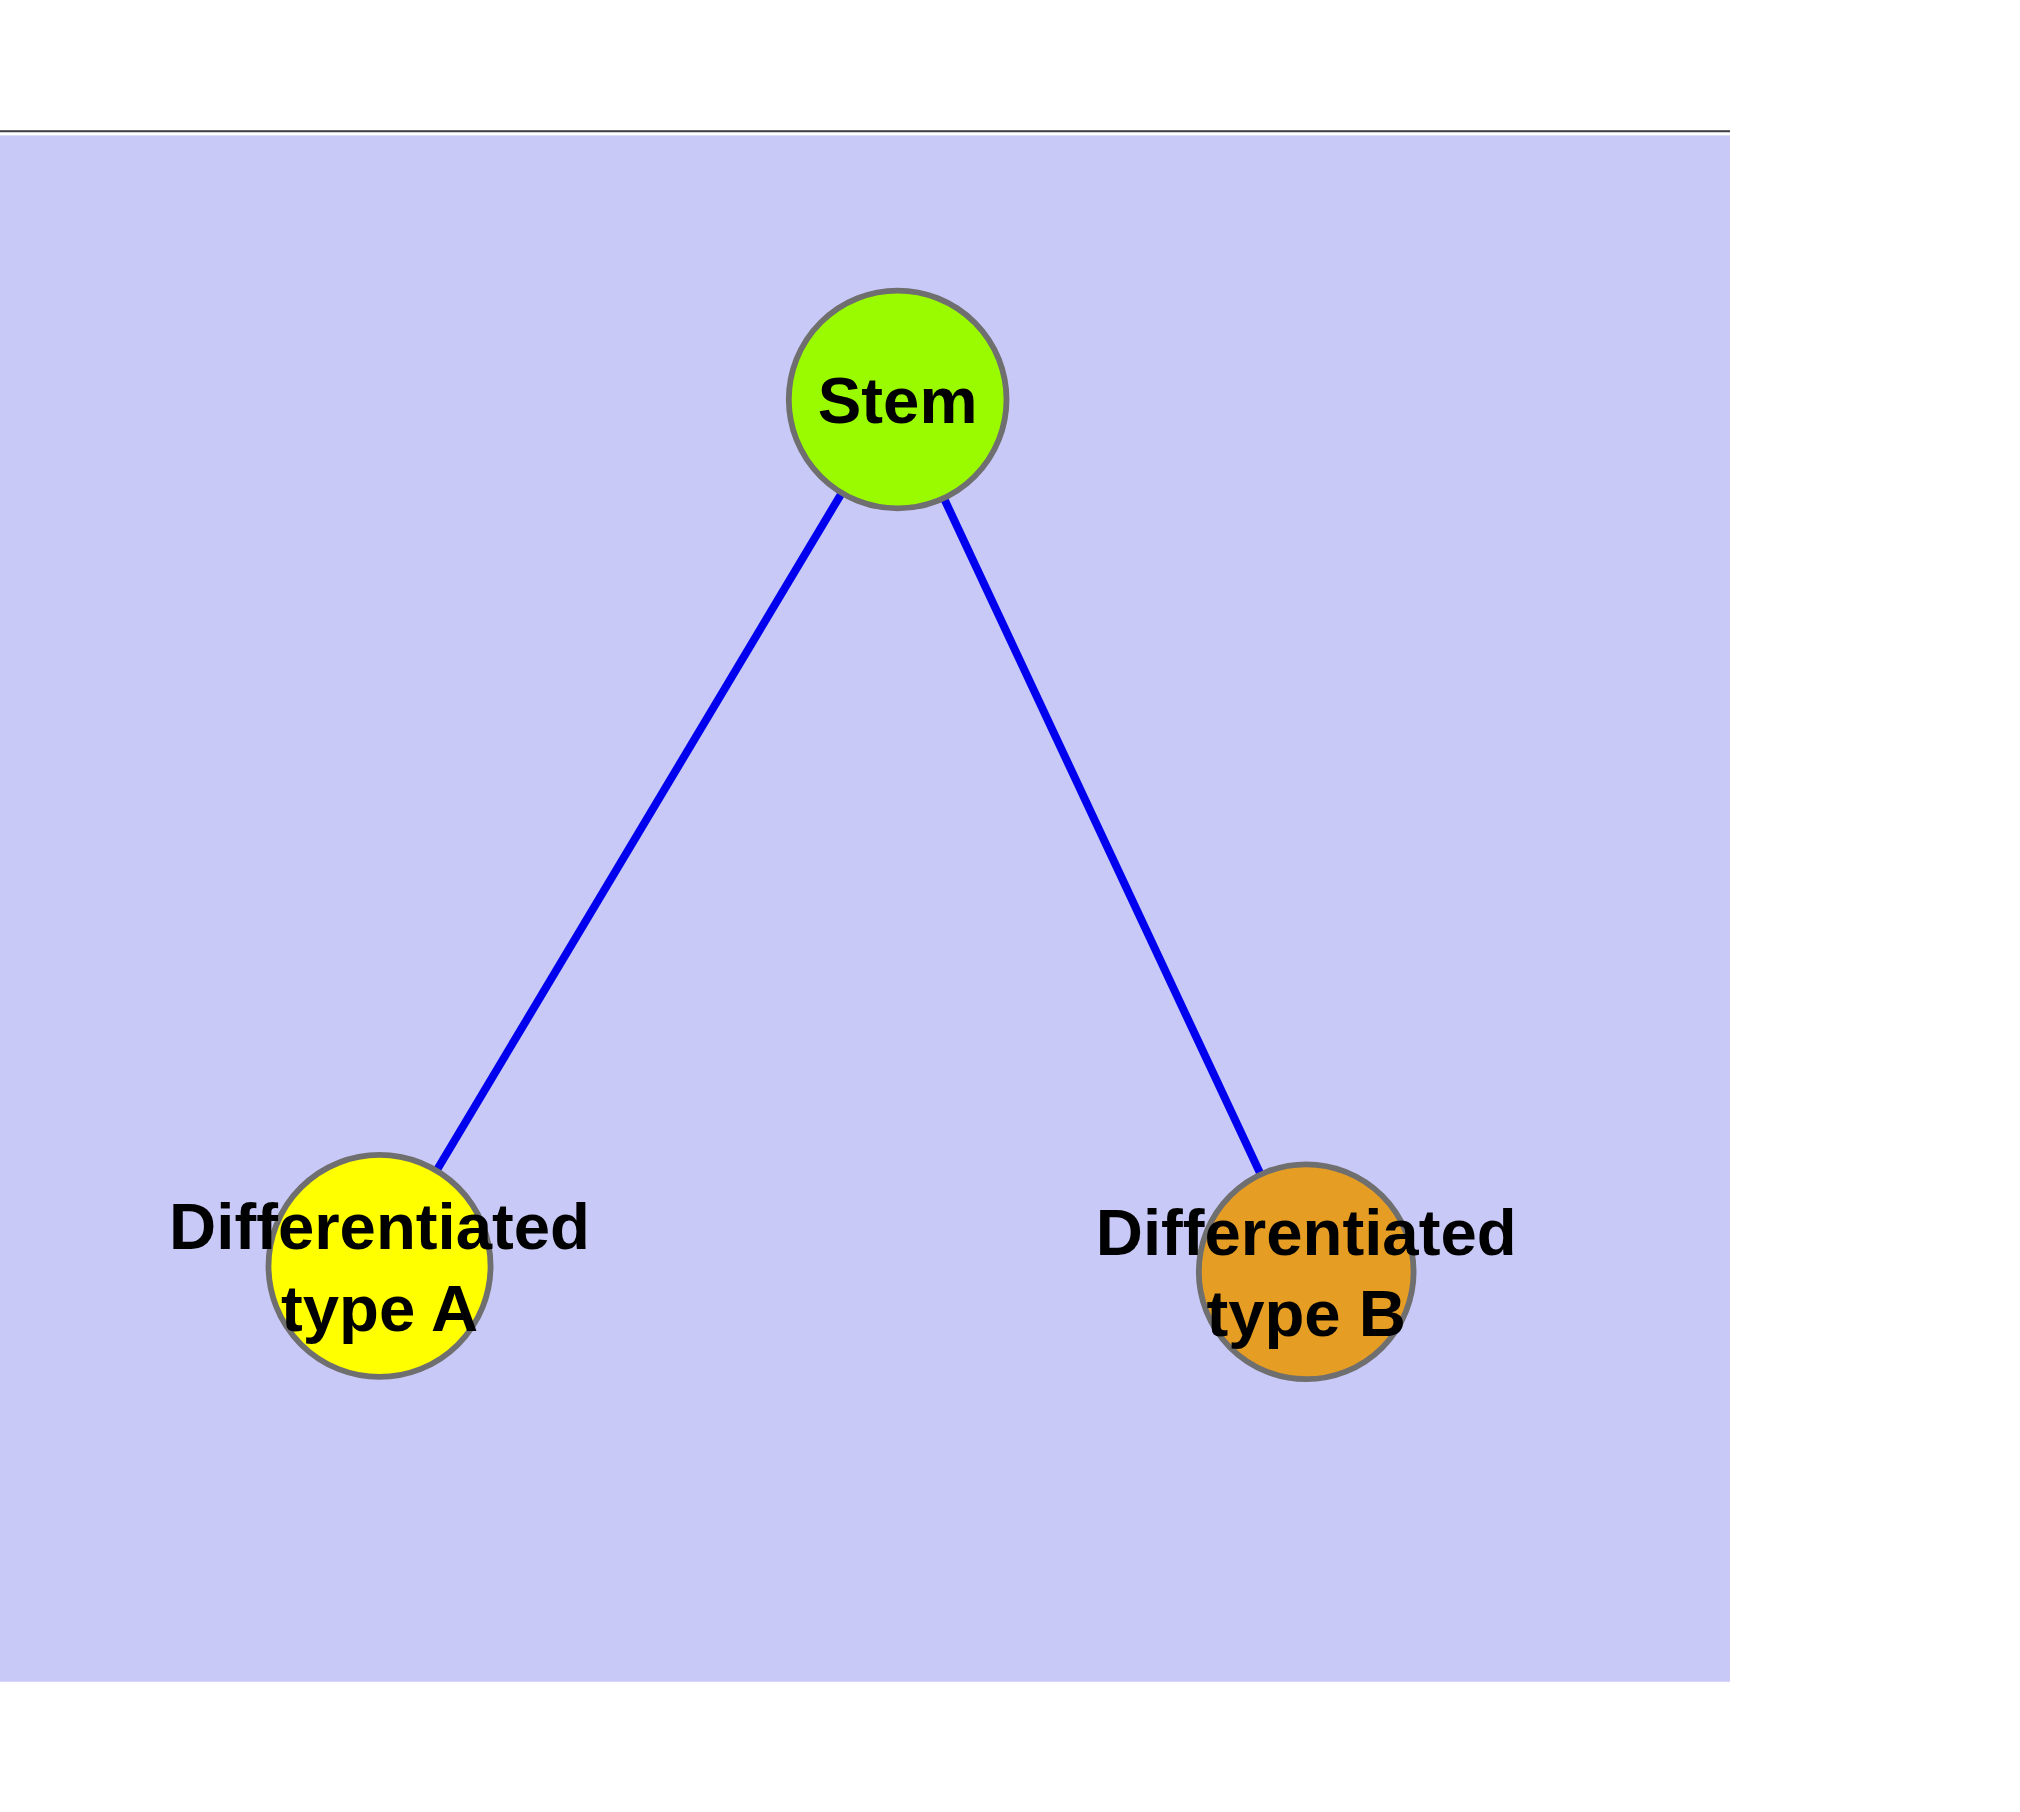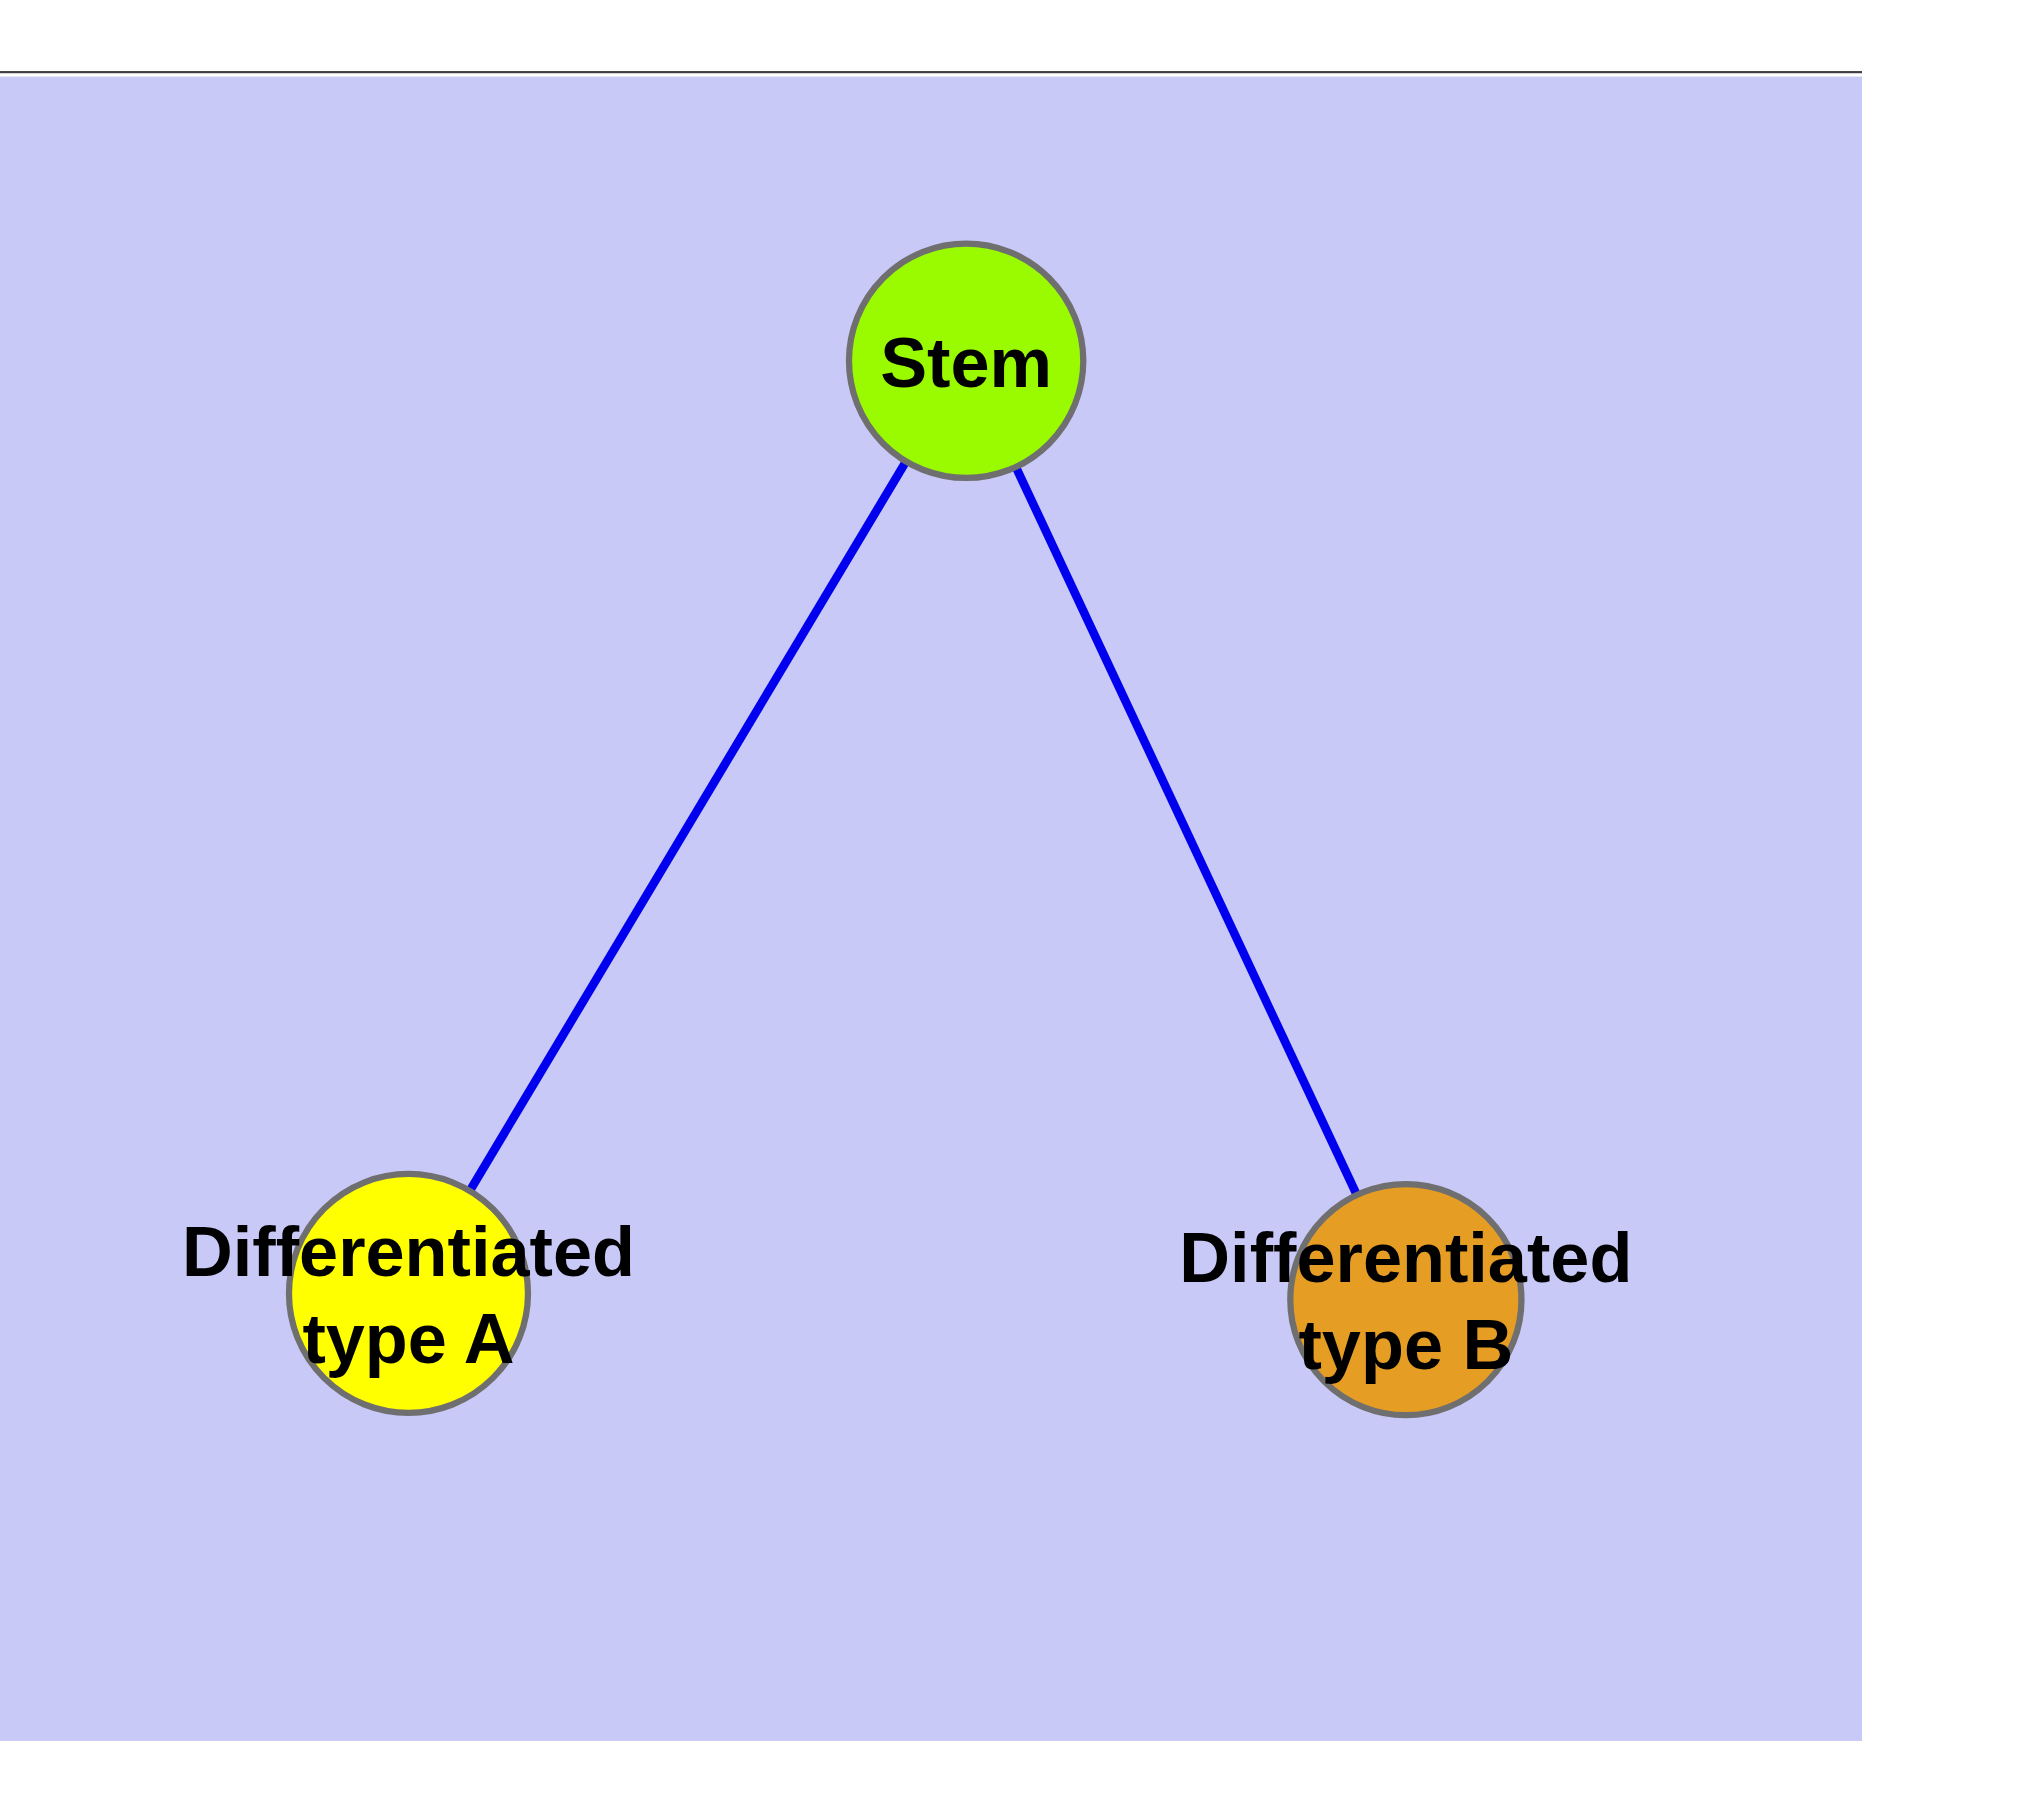--- a/index.html
+++ b/index.html
@@ -1,18 +1,18 @@
 <!DOCTYPE html>
 <html style="font-size:13.6px"><head>
 <meta charset="utf-8">
 <style>
   html, body { margin: 0; padding: 0; background: #ffffff; }
   .stage {
     position: relative;
-    width: 1862px;
+    width: 1730px;
     height: 1812px;
     overflow: hidden;
   }
   svg { display: block; width: 100%; height: 100%; }
   text {
     font-family: "Liberation Sans", sans-serif;
     font-weight: bold;
     fill: #000000;
   }
   .node-label { font-size: 90px; }

